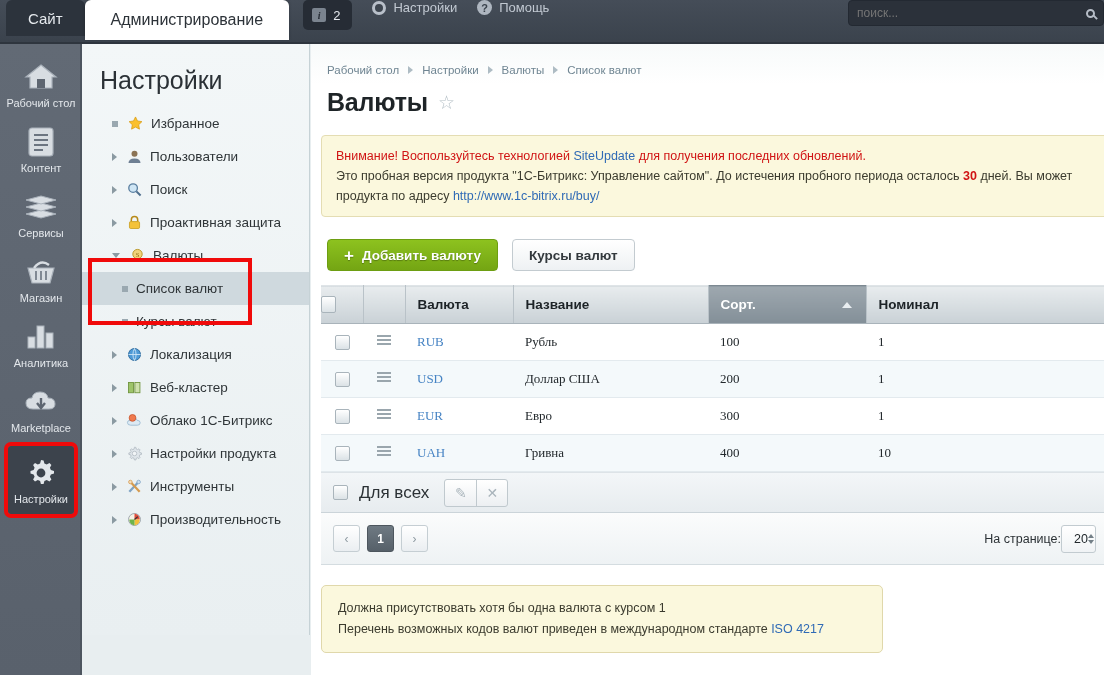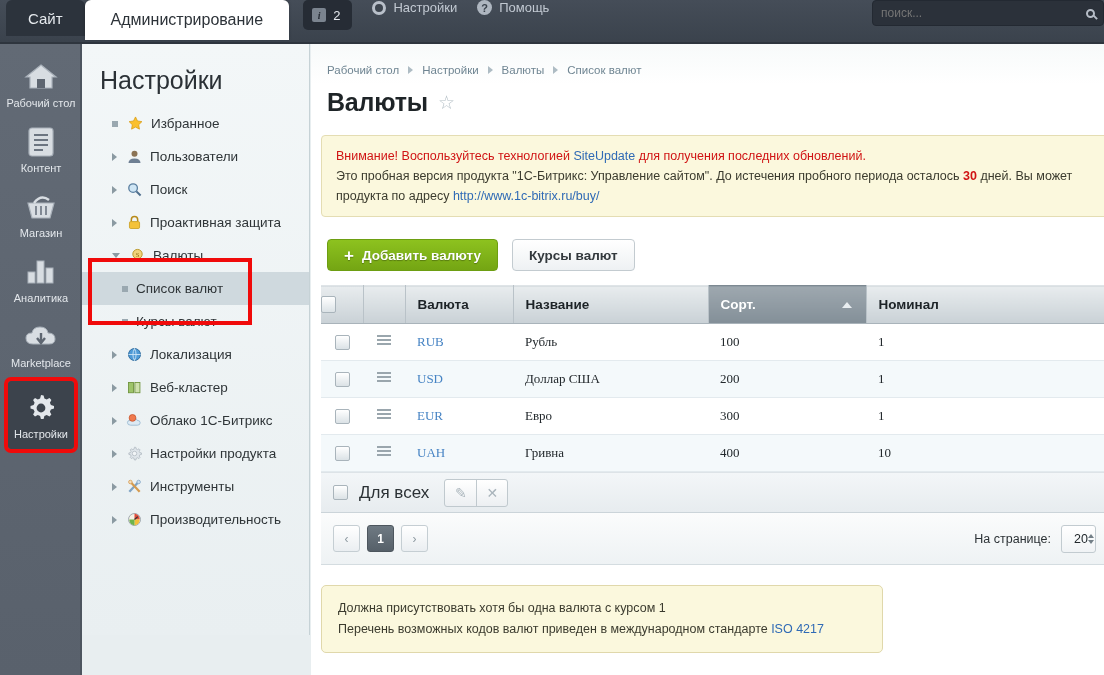--- a/index.html
+++ b/index.html
@@ -53,21 +53,21 @@
     width:14px;height:14px;border-radius:50%;
     border:3px solid #b9c0ca; background:#3e4650;
     box-shadow:0 0 0 1px #3e4650 inset;
   }
   .q-ico {
     width:15px;height:15px;border-radius:50%;background:#aeb6c0;color:#3a424c;
     font-size:11px;font-weight:bold;display:flex;align-items:center;justify-content:center;
   }
   .searchwrap {
     margin-left: auto; margin-right: 0; margin-bottom: 8px;
-    width: 232px; height: 26px; background: #2b313a;
+    width: 256px; height: 26px; background: #2b313a;
     border: 1px solid #232932; border-radius: 4px;
     display: flex; align-items: center; padding: 0 8px;
   }
   .searchwrap input {
     flex: 1; background: transparent; border: none; outline: none;
     color: #aab1bb; font-size: 12px; font-family: "Liberation Sans", sans-serif;
   }
   .mag {
     width: 9px; height: 9px; border: 2px solid #b6bdc7; border-radius: 50%;
     position: relative; margin-left: 4px;
@@ -239,21 +239,21 @@
   .pbtn {
     width: 27px; height: 27px; border: 1px solid #c5ced3; border-radius: 3px;
     background: linear-gradient(180deg,#ffffff 0%,#eaeef1 100%);
     display:flex;align-items:center;justify-content:center; cursor:pointer;
     font-size: 12px; color: #8e9aa1; margin-right: 7px;
   }
   .pbtn.cur {
     background: linear-gradient(180deg,#6f7a83 0%,#566069 100%);
     color: #fff; border-color: #4d565e; font-weight: bold;
   }
-  .perpage { margin-left: auto; display:flex; align-items:center; gap:10px;
+  .perpage { margin-left: auto; display:flex; align-items:center; 
              font-size: 12.5px; color: #2b3135; }
   .spin {
     width: 35px; height: 28px; border: 1px solid #c2cbd0; border-radius: 3px;
     background: linear-gradient(180deg,#ffffff 0%,#f0f3f5 100%);
     display:flex; align-items:center; padding: 0 12px; font-size: 12.5px; color:#22282c;
     cursor: pointer;
   }
   .spinarrows { margin-left:auto; display:flex; flex-direction:column; gap:2px; }
   .spinarrows i{display:block;width:0;height:0;border-left:3px solid transparent;
      border-right:3px solid transparent;}
@@ -315,20 +315,32 @@
             <rect x="6" y="7" width="14" height="2"></rect>
             <rect x="6" y="12" width="14" height="2"></rect>
             <rect x="6" y="17" width="14" height="2"></rect>
             <rect x="6" y="22" width="9" height="2"></rect>
           </g>
         </svg>
     </div>
     <div>Контент</div>
   </div>
 
+  <div class="rail-item">
+    <div class="rail-ico">
+      <svg width="34" height="28" viewBox="0 0 34 28">
+          <g fill="#d8dde2" stroke="#a9b1ba" stroke-width="1">
+            <path d="M17 17 L32 21 L17 25 L2 21 Z"></path>
+            <path d="M17 10 L32 14 L17 18 L2 14 Z"></path>
+            <path d="M17 3 L32 7 L17 11 L2 7 Z"></path>
+          </g>
+        </svg>
+    </div>
+    <div>Сервисы</div>
+  </div>
 
   <div class="rail-item">
     <div class="rail-ico">
       <svg width="34" height="28" viewBox="0 0 34 28">
           <path d="M4 10 L30 10 L26 25 L8 25 Z" fill="#d8dde2" stroke="#a9b1ba" stroke-width="1.2"></path>
           <g stroke="#6b7480" stroke-width="1.6">
             <line x1="12" y1="13" x2="12" y2="22"></line>
             <line x1="17" y1="13" x2="17" y2="22"></line>
             <line x1="22" y1="13" x2="22" y2="22"></line>
           </g>

